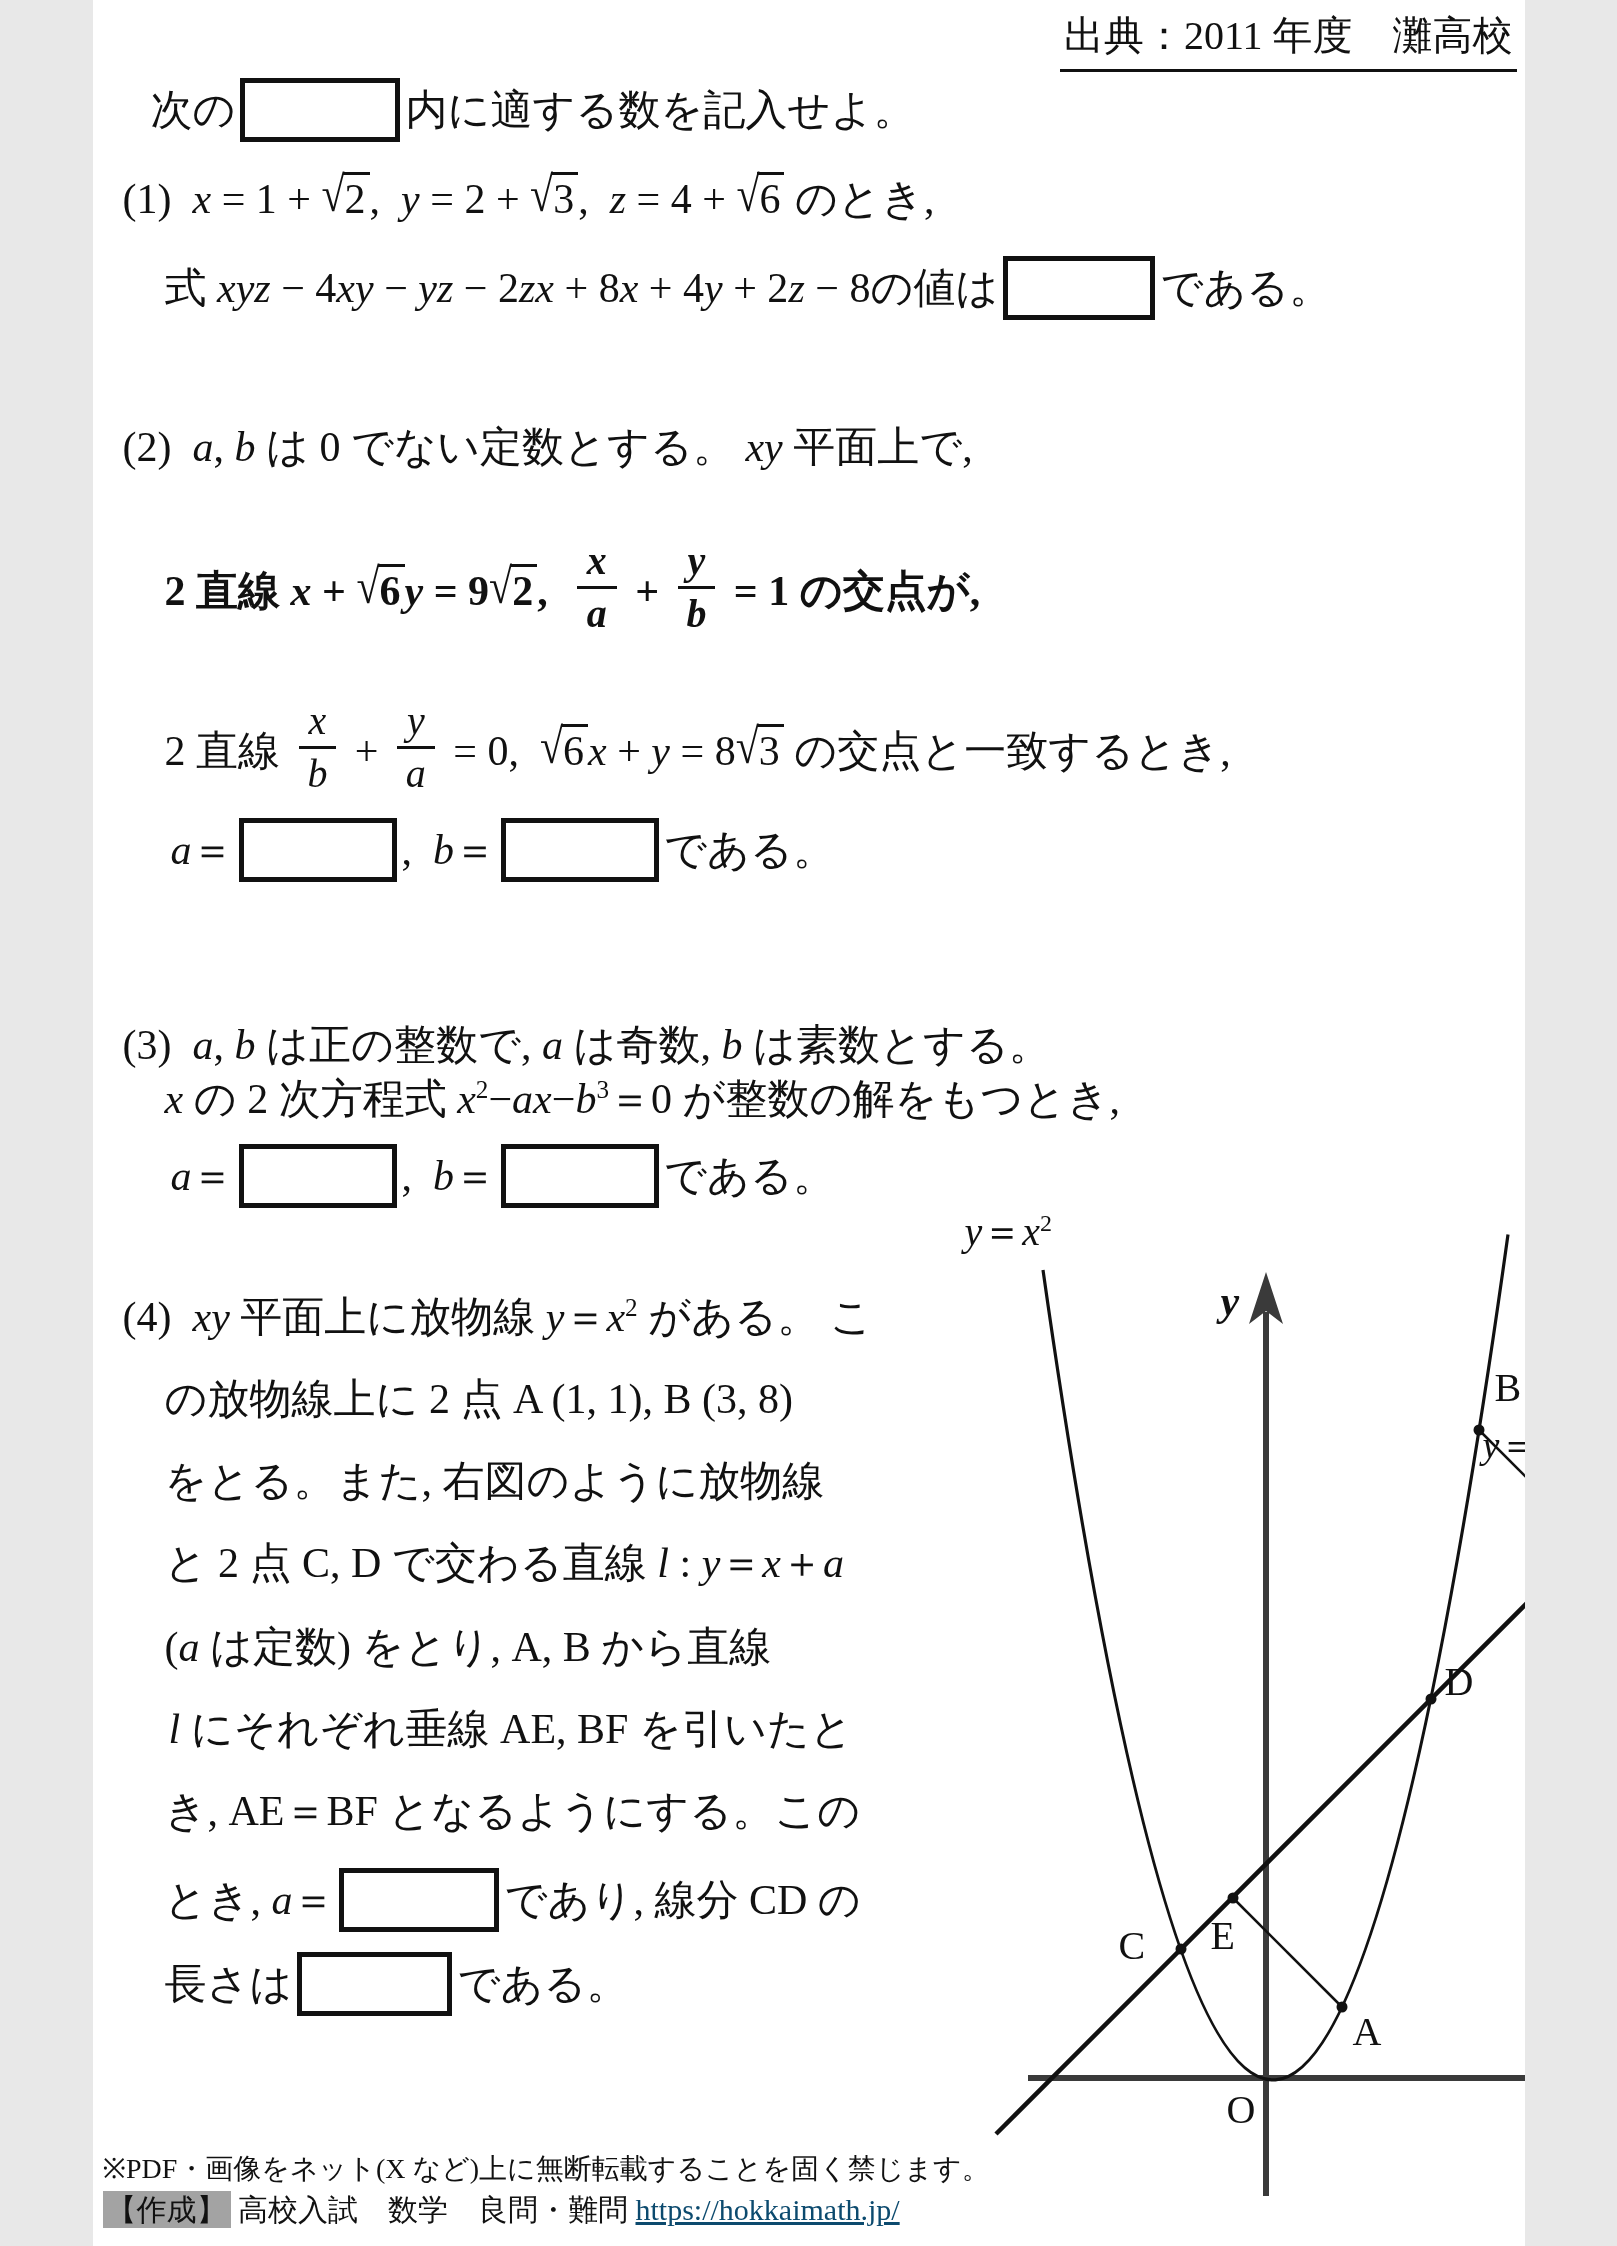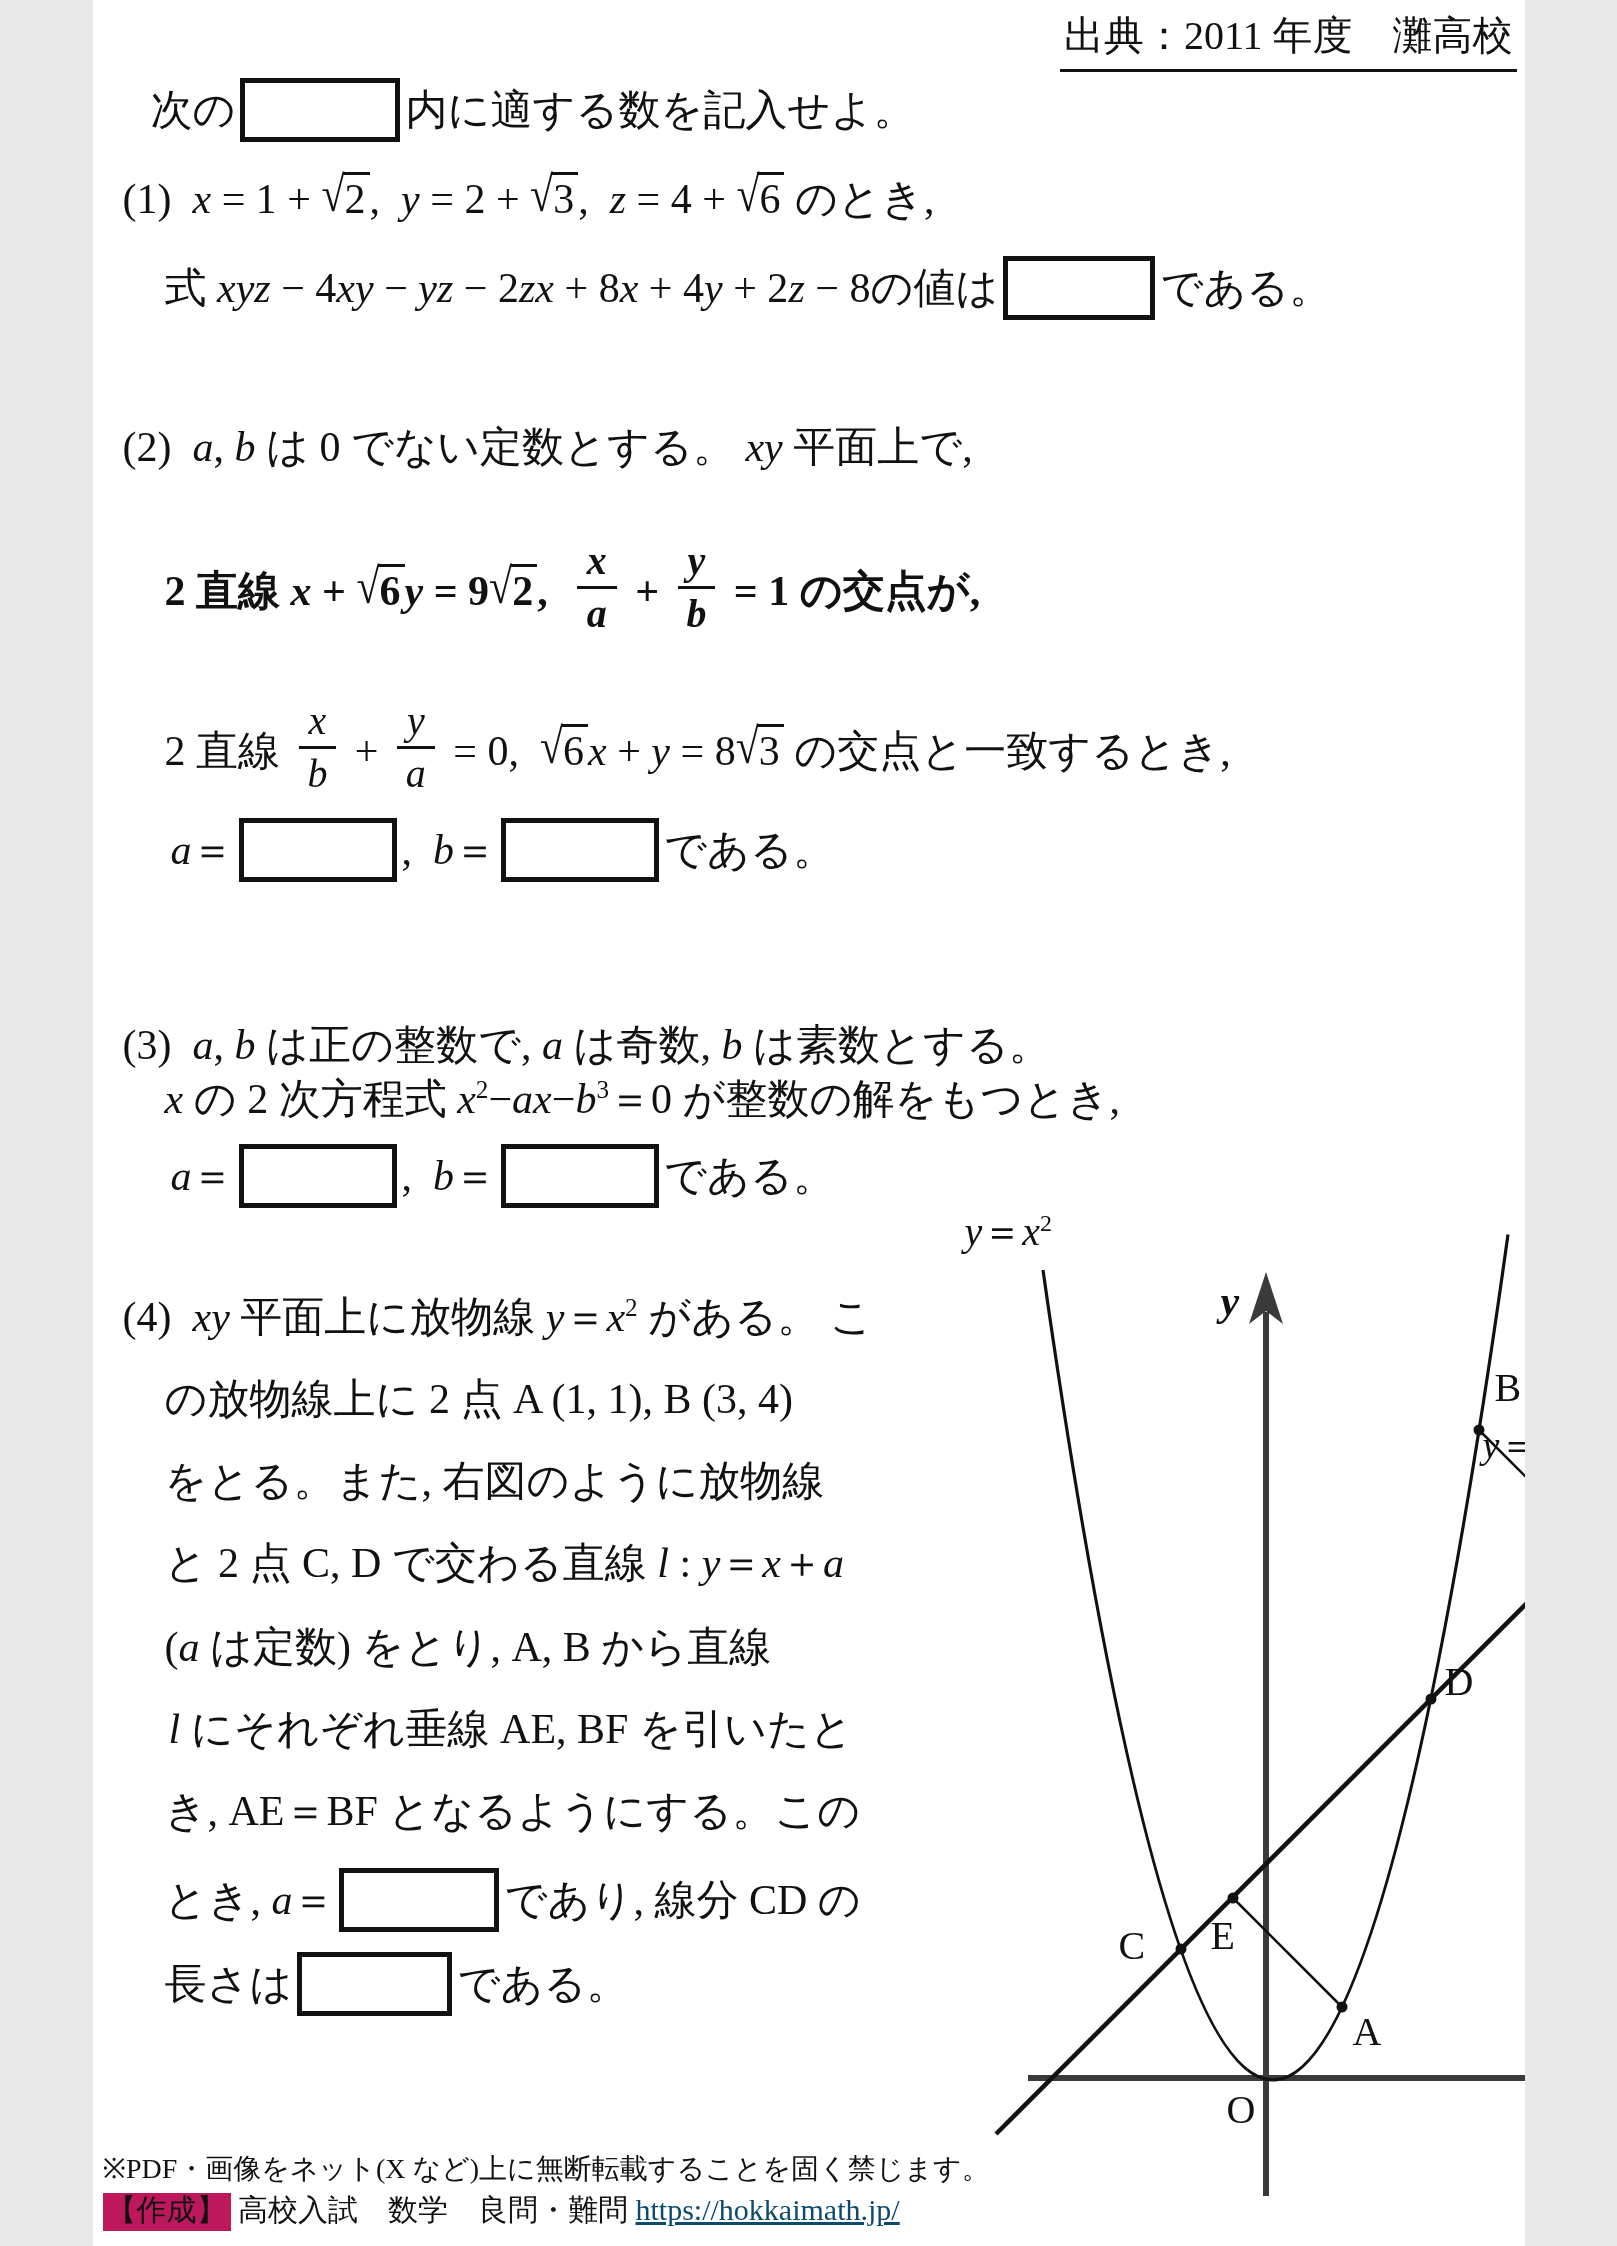--- a/index.html
+++ b/index.html
@@ -41,21 +41,21 @@
   .frac .den{padding-top:4px;}
   .blank{
     display:inline-block;height:54px;
     border:5px solid #111;background:#fff;
     vertical-align:middle;margin:0 5px;transform:translateY(-4px);
   }
   .glabel{position:absolute;white-space:nowrap;font-size:40px;line-height:1;}
   .bold-it{font-weight:bold;font-style:italic;}
   .ital{font-style:italic;}
   .footer-line{position:absolute;white-space:nowrap;}
-  .badge{background:#be185d;padding:2px 4px;font-family:Liberation Mono, monospace;}
+  .badge{background:#a3a3a3;padding:2px 4px;}
   .weblink{color:#0c4a6e;}
   svg.graph{position:absolute;left:860px;top:1190px;width:757px;height:1010px;}
 </style>
 </head>
 <body>
 
 <div class="page">
 
   <div class="hdr">出典：2011 年度　灘高校</div>
 
@@ -79,21 +79,21 @@
         <span class="num">y</span>
         <span class="den">a</span>
       </span><span class="tx"> = 0,&nbsp; </span><span class="sqrt"><span class="sym">√</span><span class="rad">6</span></span><span class="it">x</span><span class="tx"> + </span><span class="it">y</span><span class="tx"> = 8</span><span class="sqrt"><span class="sym">√</span><span class="rad">3</span></span><span class="tx"> の交点と一致するとき,</span></div>
   <div class="line" style="left:78px;top:822px;"><span class="it">a</span><span class="tx">＝</span><span class="blank" style="width: 148px;"></span><span class="tx">,&nbsp; </span><span class="it">b</span><span class="tx">＝</span><span class="blank" style="width: 148px;"></span><span class="tx">である。</span></div>
 
   <div class="line" style="left:30px;top:1018px;"><span class="tx">(3)&nbsp; </span><span class="it">a</span><span class="tx">,&nbsp;</span><span class="it">b</span><span class="tx"> は正の整数で,&nbsp;</span><span class="it">a</span><span class="tx"> は奇数,&nbsp;</span><span class="it">b</span><span class="tx"> は素数とする。</span></div>
   <div class="line" style="left:72px;top:1072px;"><span class="it">x</span><span class="tx"> の 2 次方程式 </span><span class="it">x</span><span class="sup">2</span><span class="tx">−</span><span class="it">ax</span><span class="tx">−</span><span class="it">b</span><span class="sup">3</span><span class="tx">＝0 が整数の解をもつとき,</span></div>
   <div class="line" style="left:78px;top:1148px;"><span class="it">a</span><span class="tx">＝</span><span class="blank" style="width: 148px;"></span><span class="tx">,&nbsp; </span><span class="it">b</span><span class="tx">＝</span><span class="blank" style="width: 148px;"></span><span class="tx">である。</span></div>
 
   <div class="line" style="left:30px;top:1290px;"><span class="tx">(4)&nbsp; </span><span class="it">xy</span><span class="tx"> 平面上に放物線 </span><span class="it">y</span><span class="tx">＝</span><span class="it">x</span><span class="sup">2</span><span class="tx"> がある。 こ</span></div>
-  <div class="line" style="left:72px;top:1372px;"><span class="tx">の放物線上に 2 点 A (1, 1), B (3, 4)</span></div>
+  <div class="line" style="left:72px;top:1372px;"><span class="tx">の放物線上に 2 点 A (1, 1), B (3, 8)</span></div>
   <div class="line" style="left:72px;top:1454px;"><span class="tx">をとる。また, 右図のように放物線</span></div>
   <div class="line" style="left:72px;top:1536px;"><span class="tx">と 2 点 C, D で交わる直線 </span><span class="it">l</span><span class="tx"> : </span><span class="it">y</span><span class="tx">＝</span><span class="it">x</span><span class="tx">＋</span><span class="it">a</span></div>
   <div class="line" style="left:72px;top:1620px;"><span class="tx">(</span><span class="it">a</span><span class="tx"> は定数) をとり, A, B から直線</span></div>
   <div class="line" style="left:76px;top:1702px;"><span class="it">l</span><span class="tx"> にそれぞれ垂線 AE, BF を引いたと</span></div>
   <div class="line" style="left:72px;top:1784px;"><span class="tx">き, AE＝BF となるようにする。この</span></div>
   <div class="line" style="left:72px;top:1872px;"><span class="tx">とき,&nbsp;</span><span class="it">a</span><span class="tx">＝</span><span class="blank" style="width: 150px;"></span><span class="tx">であり, 線分 CD の</span></div>
   <div class="line" style="left:72px;top:1956px;"><span class="tx">長さは</span><span class="blank" style="width: 145px;"></span><span class="tx">である。</span></div>
 
   <svg class="graph" viewBox="860 1190 757 1010" xmlns="http://www.w3.org/2000/svg">
 

